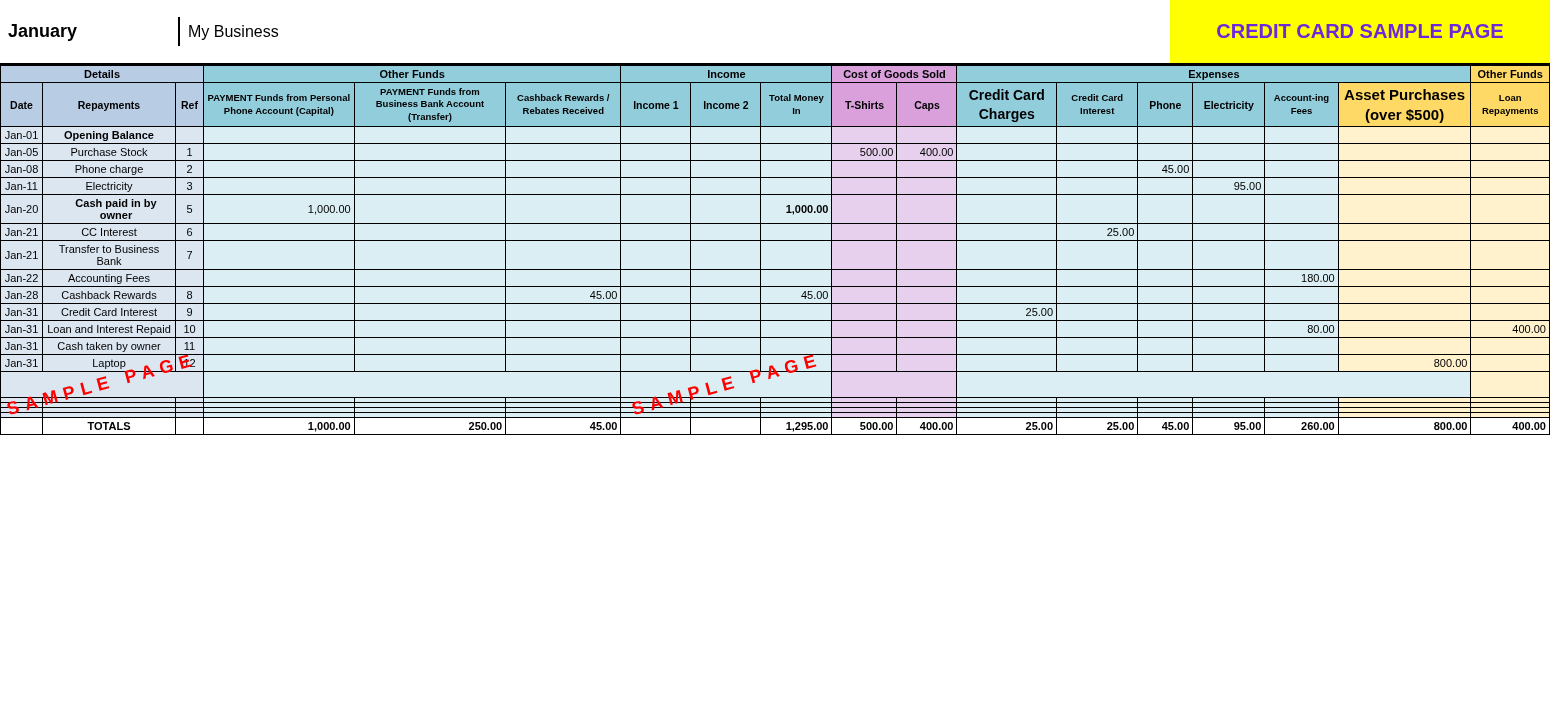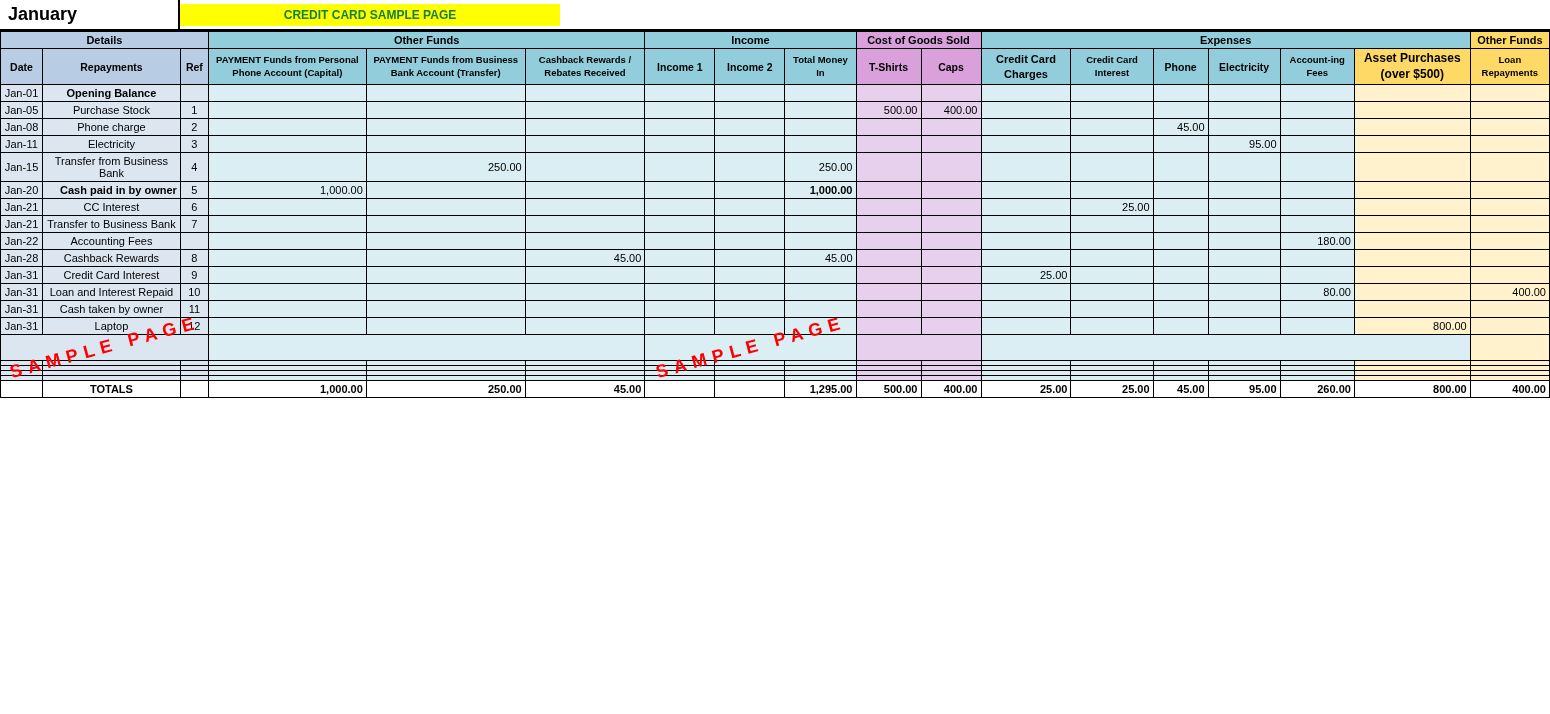--- a/index.html
+++ b/index.html
@@ -18,25 +18,25 @@
       border-right: 2px solid #000;
       min-width: 180px;
     }
     .top-bar .business {
       font-size: 16px;
       font-weight: normal;
       padding: 4px 8px;
       flex: 1;
     }
     .top-bar .credit-title {
-      font-size: 12px;
+      font-size: 20px;
       font-weight: bold;
-      color: #15803d;
+      color: #6d28d9;
       background: #ff0;
-      padding: 4px 16px;
+      padding: 20px 16px;
       text-align: center;
       min-width: 380px;
     }
 
     table {
       border-collapse: collapse;
       width: 100%;
       min-width: 1550px;
     }
     th, td {
@@ -94,20 +94,21 @@
 
     .totals-row td { font-weight: bold; background: #fff; }
 
     .header-row-2 th { font-weight: bold; font-size: 10.5px; }
   </style>
 </head>
 <body>
 
 <div class="top-bar">
   <div class="month">January</div>
+  <div class="business">My Business</div>
   <div class="credit-title">CREDIT CARD SAMPLE PAGE</div>
 </div>
 
 <table>
   <thead>
 
     <tr>
       <th colspan="3" class="grp-details">Details</th>
       <th colspan="3" class="grp-other-funds">Other Funds</th>
       <th colspan="3" class="grp-income">Income</th>
@@ -121,26 +122,26 @@
       <th class="col-details" style="min-width:130px">Repayments</th>
       <th class="col-details" style="min-width:28px">Ref</th>
       <th class="col-other-funds" style="min-width:80px; font-size:9.5px; line-height:1.3"><span>PAYMENT Funds from Personal Phone Account (Capital)</span></th>
       <th class="col-other-funds" style="min-width:80px; font-size:9.5px; line-height:1.3"><span>PAYMENT Funds from Business Bank Account (Transfer)</span></th>
       <th class="col-other-funds" style="min-width:72px; font-size:9.5px; line-height:1.3"><span>Cashback Rewards / Rebates Received</span></th>
       <th class="col-income" style="min-width:70px">Income 1</th>
       <th class="col-income" style="min-width:70px">Income 2</th>
       <th class="col-income" style="min-width:70px; font-size:9.5px; line-height:1.3"><span>Total Money In</span></th>
       <th class="col-cogs" style="min-width:65px">T-Shirts</th>
       <th class="col-cogs" style="min-width:60px">Caps</th>
-      <th class="col-expenses" style="min-width:72px; font-size:11px; line-height:1.3"><span>Credit Card Charges</span></th>
+      <th class="col-expenses" style="min-width:72px; font-size:14px; line-height:1.3"><span>Credit Card Charges</span></th>
       <th class="col-expenses" style="min-width:72px; font-size:9.5px; line-height:1.3"><span>Credit Card Interest</span></th>
       <th class="col-expenses" style="min-width:55px">Phone</th>
       <th class="col-expenses" style="min-width:72px">Electricity</th>
       <th class="col-expenses" style="min-width:65px; font-size:9.5px; line-height:1.3"><span>Account-ing Fees</span></th>
-      <th class="col-other-funds2" style="min-width:75px; font-size:12px; line-height:1.3"><span>Asset Purchases (over $500)</span></th>
+      <th class="col-other-funds2" style="min-width:75px; font-size:15px; line-height:1.3"><span>Asset Purchases (over $500)</span></th>
       <th class="col-other-funds2" style="min-width:72px; font-size:9.5px; line-height:1.3">Loan Repayments</th>
     </tr>
   </thead>
   <tbody id="table-body">
   <tr>
         <td class="cell-details left">Jan-01</td>
         <td class="cell-details left" style="font-weight: bold;">Opening Balance</td>
         <td class="cell-details"></td>
         <td class="cell-other-funds right"></td>
         <td class="cell-other-funds right"></td>
@@ -207,40 +208,20 @@
         <td class="cell-other-funds right"></td>
         <td class="cell-income right"></td>
         <td class="cell-income right"></td>
         <td class="cell-income right"></td>
         <td class="cell-cogs right"></td>
         <td class="cell-cogs right"></td>
         <td class="cell-expenses right"></td>
         <td class="cell-expenses right"></td>
         <td class="cell-expenses right"></td>
         <td class="cell-expenses right">95.00</td>
-        <td class="cell-expenses right"></td>
-        <td class="cell-other-funds2 right"></td>
-        <td class="cell-other-funds2 right"></td>
-      </tr>
-      <tr>
-        <td class="cell-details left">Jan-15</td>
-        <td class="cell-details left">Transfer from Business Bank</td>
-        <td class="cell-details">4</td>
-        <td class="cell-other-funds right"></td>
-        <td class="cell-other-funds right">250.00</td>
-        <td class="cell-other-funds right"></td>
-        <td class="cell-income right"></td>
-        <td class="cell-income right"></td>
-        <td class="cell-income right">250.00</td>
-        <td class="cell-cogs right"></td>
-        <td class="cell-cogs right"></td>
-        <td class="cell-expenses right"></td>
-        <td class="cell-expenses right"></td>
-        <td class="cell-expenses right"></td>
-        <td class="cell-expenses right"></td>
         <td class="cell-expenses right"></td>
         <td class="cell-other-funds2 right"></td>
         <td class="cell-other-funds2 right"></td>
       </tr>
       <tr>
         <td class="cell-details left">Jan-20</td>
         <td class="cell-details left" style="font-weight: bold; padding-left: 17px;">Cash paid in by owner</td>
         <td class="cell-details">5</td>
         <td class="cell-other-funds right">1,000.00</td>
         <td class="cell-other-funds right"></td>

